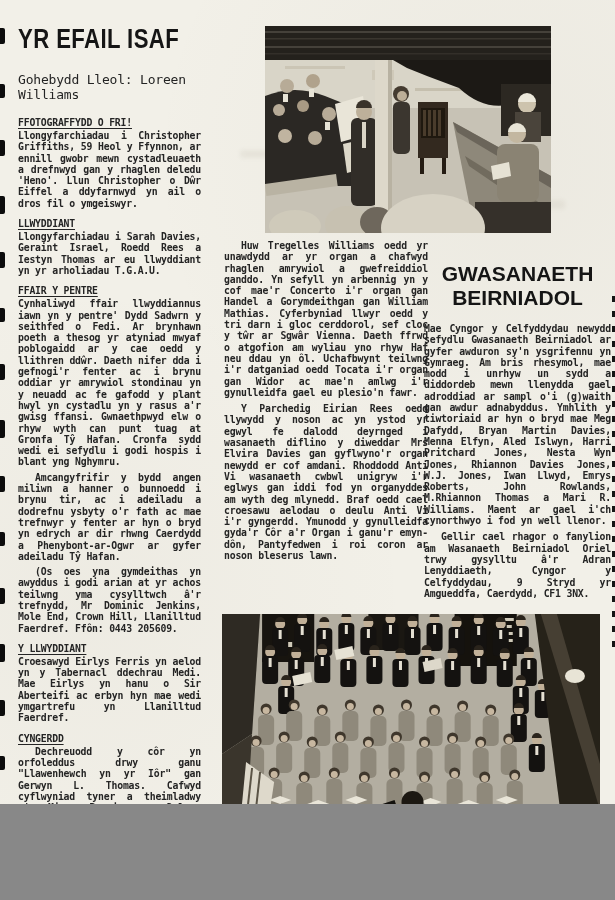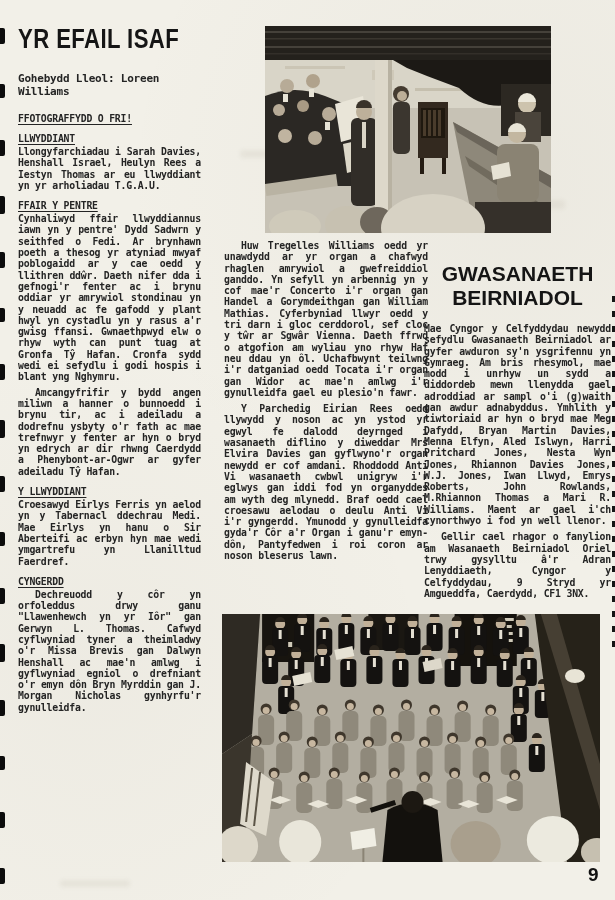--- a/index.html
+++ b/index.html
@@ -1,18 +1,18 @@
 <!DOCTYPE html>
 <html><head>
 <meta charset="utf-8">
 <style>
   * { margin:0; padding:0; box-sizing:border-box; }
   html,body { background:#888; }
   .page {
-    position:relative; width:615px; height:900px; margin:0 auto;
+    position:relative; width:615px; height:804px; margin:0 auto;
     background:#f2f0e8;
     background-image:
       radial-gradient(circle at 85% 20%, rgba(120,110,90,0.05), transparent 45%),
       radial-gradient(circle at 15% 75%, rgba(120,110,90,0.04), transparent 40%);
     overflow:hidden;
     font-family:"DejaVu Sans Mono", monospace;
     color:#242424;
   }
   
   .bmark { position:absolute; left:0; width:5px; height:16px; background:#0c0c0c; border-radius:0 2px 2px 0; }
@@ -26,21 +26,21 @@
   .col { position:absolute; }
   .col-left  { left:18px;  top:24px;  width:183px; }
   .col-mid   { left:224px; top:240px; width:204px; }
   .col-right { left:424px; top:262px; width:187px; }
 
   .main-title {
     font-family:"Liberation Sans", sans-serif; font-weight:bold; font-size:27px;
     color:#151515; white-space:nowrap; transform:scaleX(0.82); transform-origin:left top;
     margin-bottom:17px; letter-spacing:0.5px;
   }
-  .byline { font-size:11px; font-weight:bold; margin-bottom:15px; letter-spacing:-0.2px; }
+  .byline { font-size:13px; font-weight:normal; margin-bottom:15px; letter-spacing:-0.2px; }
 
   .sec { margin-bottom:9px; }
   .shead {
     font-size:9.8px; font-weight:bold; letter-spacing:-0.2px;
     text-decoration:underline; text-underline-offset:2px; margin-bottom:2px;
   }
   .body {
     font-size:9.8px; font-weight:bold; line-height:11.3px; letter-spacing:-0.2px;
     text-align:justify; margin-bottom:4px;
   }
@@ -268,31 +268,33 @@
       <ellipse cx="374" cy="238" rx="16" ry="14" fill="#c6c0b0"></ellipse>
     </svg>
   </figure>
 
   <div class="col col-left">
     <h1 class="main-title">YR EFAIL ISAF</h1>
     <div class="byline">Gohebydd Lleol: Loreen Williams</div>
 
     <section class="sec">
       <h3 class="shead">FFOTOGRAFFYDD O FRI!</h3>
+      <p class="body">Llongyfarchiadau i Christopher Griffiths, 59 Heol y Ffynnon, ar ennill gwobr mewn cystadleuaeth a drefnwyd gan y rhaglen deledu 'Heno'. Llun Christopher o Dŵr Eiffel a ddyfarnwyd yn ail o dros fil o ymgeiswyr.</p>
     </section>
 
     <section class="sec">
       <h3 class="shead">LLWYDDIANT</h3>
-      <p class="body">Llongyfarchiadau i Sarah Davies, Henshall Israel, Heulyn Rees a Iestyn Thomas ar eu llwyddiant yn yr arholiadau T.G.A.U.</p>
+      <p class="body">Llongyfarchiadau i Sarah Davies, Geraint Israel, Roedd Rees a Iestyn Thomas ar eu llwyddiant yn yr arholiadau T.G.A.U.</p>
     </section>
 
     <section class="sec">
       <h3 class="shead">FFAIR Y PENTRE</h3>
       <p class="body">Cynhaliwyd ffair llwyddiannus iawn yn y pentre' Dydd Sadwrn y seithfed o Fedi. Ar brynhawn poeth a thesog yr atyniad mwyaf poblogaidd ar y cae oedd y llithren ddŵr. Daeth nifer dda i gefnogi'r fenter ac i brynu oddiar yr amrywiol stondinau yn y neuadd ac fe gafodd y plant hwyl yn cystadlu yn y rasus a'r gwisg ffansi. Gwnaethpwyd elw o rhyw wyth can punt tuag at Gronfa Tŷ Hafan. Cronfa sydd wedi ei sefydlu i godi hospis i blant yng Nghymru.</p>
       <p class="body ind">Amcangyfrifir y bydd angen miliwn a hanner o bunnoedd i brynu tir, ac i adeiladu a dodrefnu ysbyty o'r fath ac mae trefnwyr y fenter ar hyn o bryd yn edrych ar dir rhwng Caerdydd a Phenybont-ar-Ogwr ar gyfer adeiladu Tŷ Hafan.</p>
+      <p class="body ind">(Os oes yna gymdeithas yn awyddus i godi arian at yr achos teilwng yma cysylltwch â'r trefnydd, Mr Dominic Jenkins, Mole End, Crown Hill, Llanilltud Faerdref. Ffôn: 0443 205609.</p>
     </section>
 
     <section class="sec">
       <h3 class="shead">Y LLWYDDIANT</h3>
       <p class="body">Croesawyd Eirlys Ferris yn aelod yn y Tabernacl ddechrau Medi. Mae Eirlys yn hanu o Sir Aberteifi ac erbyn hyn mae wedi ymgartrefu yn Llanilltud Faerdref.</p>
     </section>
 
     <section class="sec">
       <h3 class="shead">CYNGERDD</h3>
       <p class="body ind">Dechreuodd y côr yn orfoleddus drwy ganu "Llawenhewch yn yr Iôr" gan Gerwyn L. Thomas. Cafwyd cyflwyniad tyner a theimladwy o'r Missa Brevis gan Dalwyn Henshall ac mae'n amlwg i gyflwyniad egniol o drefniant o'r emyn dôn Bryn Myrddin gan J. Morgan Nicholas gynhyrfu'r gynulleidfa.</p>

